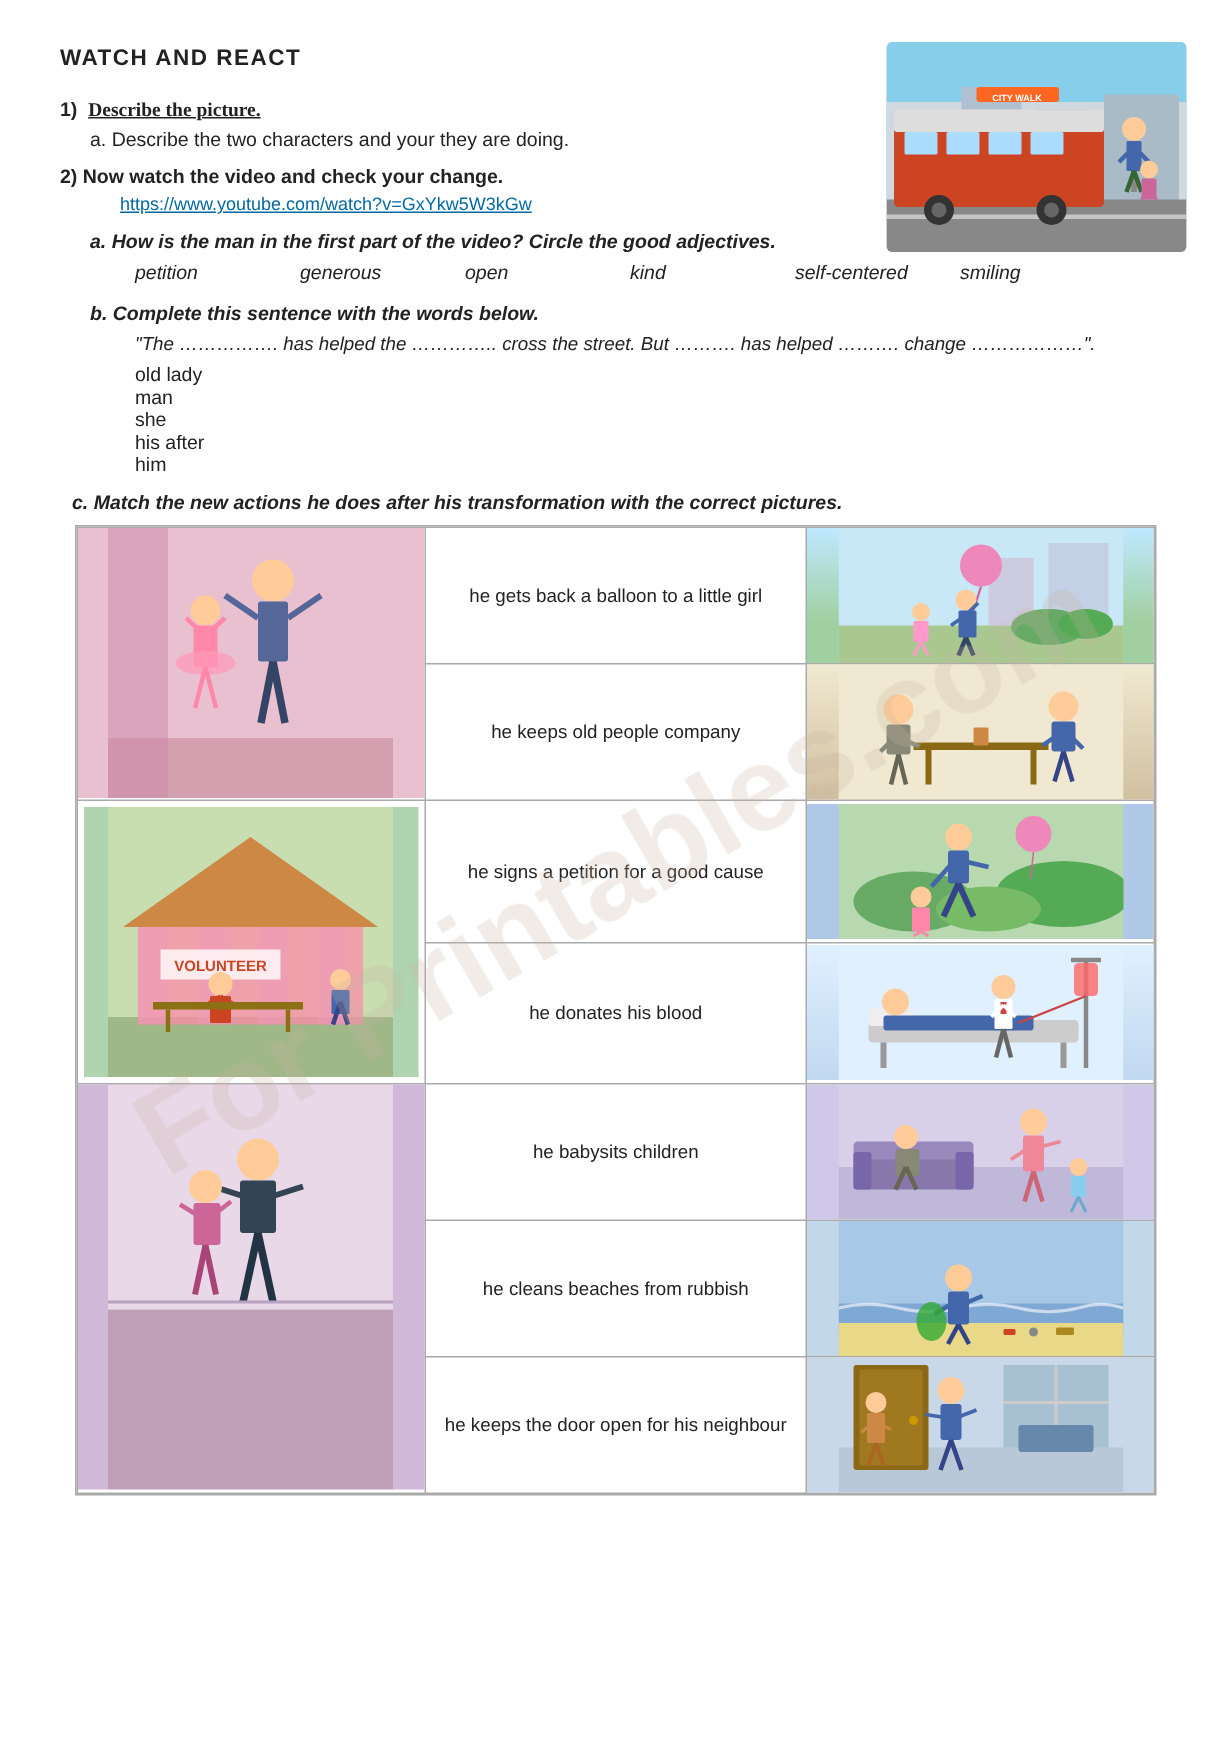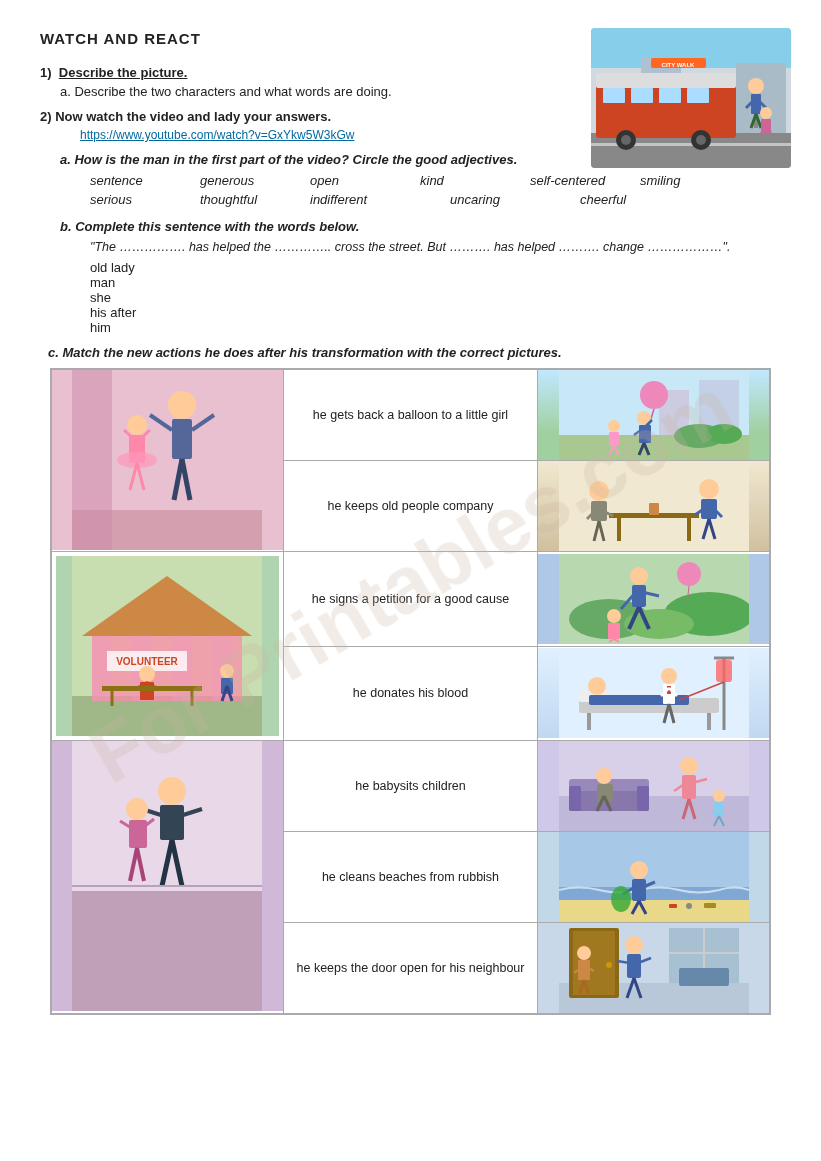--- a/index.html
+++ b/index.html
@@ -205,48 +205,41 @@
     <line x1="175" y1="96" x2="170" y2="105" stroke="#cc6699" stroke-width="2"></line>
     <line x1="175" y1="96" x2="180" y2="105" stroke="#cc6699" stroke-width="2"></line>
   </svg>
 </div>
 
 <div class="page-title">WATCH AND REACT</div>
 
 <div class="section">
   <div class="question-num">
     <span>1)</span>
-    &nbsp;<span style="font-weight:bold; text-decoration:underline;">Describe the picture.</span>
+    &nbsp;<span style="font-weight:bold; text-decoration:underline;font-family:Liberation Serif, serif;">Describe the picture.</span>
   </div>
-  <div class="sub-question">a.   Describe the two characters and what words are doing.</div>
+  <div class="sub-question">a.   Describe the two characters and your they are doing.</div>
 </div>
 
 <div class="section">
   <div class="question-num">
-    <span>2)</span>&nbsp;<strong>Now watch the video and lady your answers.</strong>
+    <span>2)</span>&nbsp;<strong>Now watch the video and check your change.</strong>
   </div>
   <a class="link-text" href="#">https://www.youtube.com/watch?v=GxYkw5W3kGw</a>
 </div>
 
 <div class="italic-section" style="margin-top: 8px;">
   <div class="heading bold-sub">a.   How is the man in the first part of the video? Circle the good adjectives.</div>
   <div class="adjectives-row">
-    <span class="adjective-item">sentence</span>
+    <span class="adjective-item">petition</span>
     <span class="adjective-item">generous</span>
     <span class="adjective-item">open</span>
     <span class="adjective-item">kind</span>
     <span class="adjective-item">self-centered</span>
     <span class="adjective-item">smiling</span>
-  </div>
-  <div class="adjectives-row">
-    <span class="adjective-item">serious</span>
-    <span class="adjective-item">thoughtful</span>
-    <span class="adjective-item" style="min-width:110px;">indifferent</span>
-    <span class="adjective-item" style="min-width:100px;">uncaring</span>
-    <span class="adjective-item">cheerful</span>
   </div>
 </div>
 
 <div class="italic-section" style="margin-top: 12px;">
   <div class="heading bold-sub">b.   Complete this sentence with the words below.</div>
   <div class="sentence-fill">"The ……………. has helped the ………….. cross the street. But ………. has helped ………. change ………………".</div>
   <div class="word-bank">
     <span>old lady</span>
     <span>man</span>
     <span>she</span>

